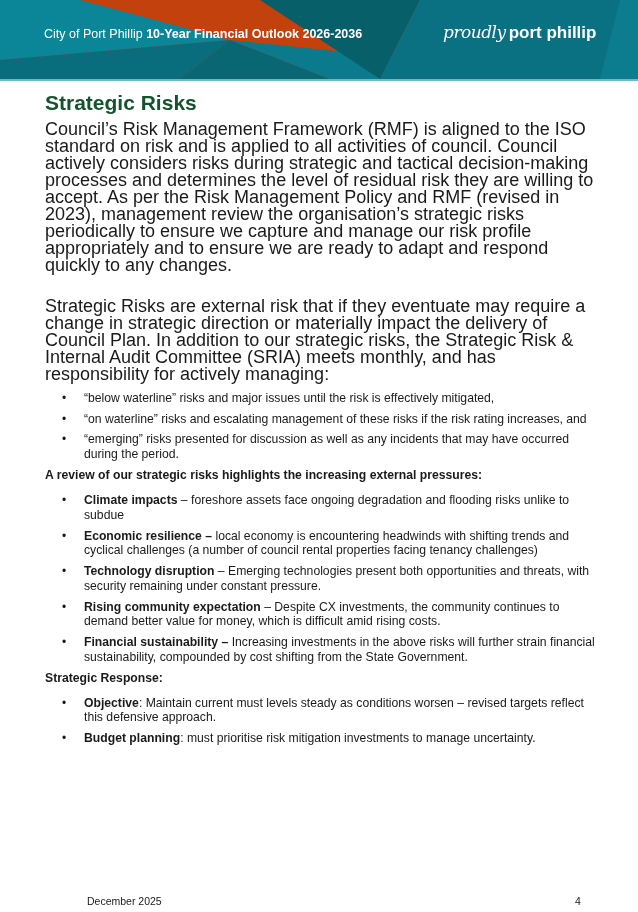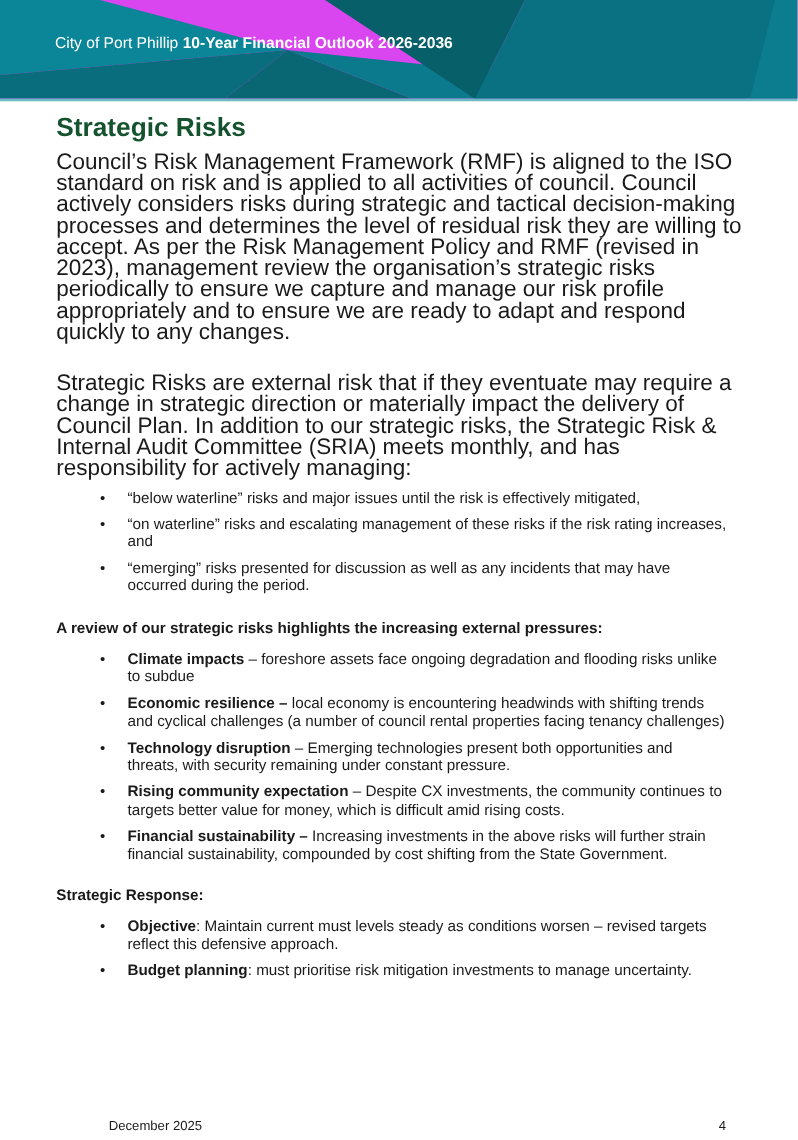--- a/index.html
+++ b/index.html
@@ -2,40 +2,40 @@
 <html><head>
 <meta charset="utf-8">
 <style>
   html, body { margin: 0; padding: 0; }
   body {
     width: 638px; height: 912px; background: #ffffff; position: relative; overflow: hidden;
     font-family: "Liberation Sans", sans-serif; color: #1a1a1a;
   }
   .banner {
     position: absolute; left: 0; top: 0; width: 638px; height: 79px; overflow: hidden;
-    background: #d946ef;
+    background: #c2410c;
   }
   .banner svg { position: absolute; left: 0; top: 0; }
   .banner-line { position: absolute; left: 0; top: 79px; width: 638px; height: 2px; background: #6fb8c6; }
   .banner-title {
     position: absolute; left: 44px; top: 27px; font-size: 12.5px; color: #ffffff; white-space: nowrap;
   }
   .banner-title b { font-weight: bold; }
   .logo { position: absolute; left: 443px; top: 22px; color: #fff; white-space: nowrap; }
   .logo .script { font-family: "DejaVu Serif", serif; font-style: italic; font-size: 17px; letter-spacing: -0.5px; }
   .logo .bold { font-weight: bold; font-size: 17px; margin-left: 3px; }
 
   .content { position: absolute; left: 45px; top: 90px; width: 555px; }
   h1 {
     margin: 0; font-size: 21px; font-weight: bold; color: #14532d; line-height: 26px;
   }
   p { margin: 0; font-size: 18px; line-height: 17px; }
   .p1 { margin-top: 5px; }
   .p2 { margin-top: 24px; }
-  ul { list-style: none; margin: 18px; padding: 0; }
+  ul { list-style: none; margin: 0; padding: 0; }
   li { position: relative; padding-left: 39px; font-size: 12.2px; line-height: 14.5px; }
   li::before { content: "•"; position: absolute; left: 17px; top: 0; font-size: 12px; }
   .list1 { margin-top: 8px; }
   .list1 li { margin-bottom: 6px; }
   .subhead { font-weight: bold; font-size: 12.2px; line-height: 17px; margin-top: 0px; }
   .list2 { margin-top: 9px; }
   .list2 li { margin-bottom: 6.5px; }
   .subhead2 { margin-top: -1px; }
   .list3 { margin-top: 9px; }
   .list3 li { margin-bottom: 6.5px; }
@@ -52,41 +52,44 @@
     <polygon points="230,40 330,79 180,79" fill="#096673"></polygon>
     <polygon points="230,40 600,79 330,79" fill="#0a7a8c"></polygon>
     <polygon points="260,0 420,0 380,79" fill="#075f6a"></polygon>
     <polygon points="420,0 638,0 638,79 380,79" fill="#0a7183"></polygon>
     <polygon points="620,0 638,0 638,79 600,79" fill="#0b7d8f"></polygon>
   </svg>
   <div class="banner-title">
     <span>City of Port Phillip</span>
     <b>10-Year Financial Outlook 2026-2036</b>
   </div>
+  <div class="logo">
+    <span class="script">proudly</span><span class="bold">port phillip</span>
+  </div>
 </div>
 <div class="banner-line"></div>
 
 <div class="content">
   <h1>Strategic Risks</h1>
   <p class="p1">Council’s Risk Management Framework (RMF) is aligned to the ISO standard on risk and is applied to all activities of council. Council actively considers risks during strategic and tactical decision-making processes and determines the level of residual risk they are willing to accept. As per the Risk Management Policy and RMF (revised in 2023), management review the organisation’s strategic risks periodically to ensure we capture and manage our risk profile appropriately and to ensure we are ready to adapt and respond quickly to any changes.</p>
   <p class="p2">Strategic Risks are external risk that if they eventuate may require a change in strategic direction or materially impact the delivery of Council Plan. In addition to our strategic risks, the Strategic Risk &amp; Internal Audit Committee (SRIA) meets monthly, and has responsibility for actively managing:</p>
 
   <ul class="list1">
     <li>“below waterline” risks and major issues until the risk is effectively mitigated,</li>
     <li>“on waterline” risks and escalating management of these risks if the risk rating increases, and</li>
     <li>“emerging” risks presented for discussion as well as any incidents that may have occurred during the period.</li>
   </ul>
 
   <div class="subhead">A review of our strategic risks highlights the increasing external pressures:</div>
 
   <ul class="list2">
     <li><b>Climate impacts</b><span> – </span><span>foreshore assets face ongoing degradation and flooding risks unlike to subdue</span></li>
     <li><b>Economic resilience –</b><span> </span><span>local economy is encountering headwinds with shifting trends and cyclical challenges (a number of council rental properties facing tenancy challenges)</span></li>
     <li><b>Technology disruption</b><span> – </span><span>Emerging technologies present both opportunities and threats, with security remaining under constant pressure.</span></li>
-    <li><b>Rising community expectation</b><span> – </span><span>Despite CX investments, the community continues to targets better value for money, which is difficult amid rising costs.</span></li>
+    <li><b>Rising community expectation</b><span> – </span><span>Despite CX investments, the community continues to demand better value for money, which is difficult amid rising costs.</span></li>
     <li><b>Financial sustainability –</b><span> </span><span>Increasing investments in the above risks will further strain financial sustainability, compounded by cost shifting from the State Government.</span></li>
   </ul>
 
   <div class="subhead subhead2">Strategic Response:</div>
 
   <ul class="list3">
     <li><b>Objective</b><span>: </span><span>Maintain current must levels steady as conditions worsen – revised targets reflect this defensive approach.</span></li>
     <li><b>Budget planning</b><span>: </span><span>must prioritise risk mitigation investments to manage uncertainty.</span></li>
   </ul>
 </div>

